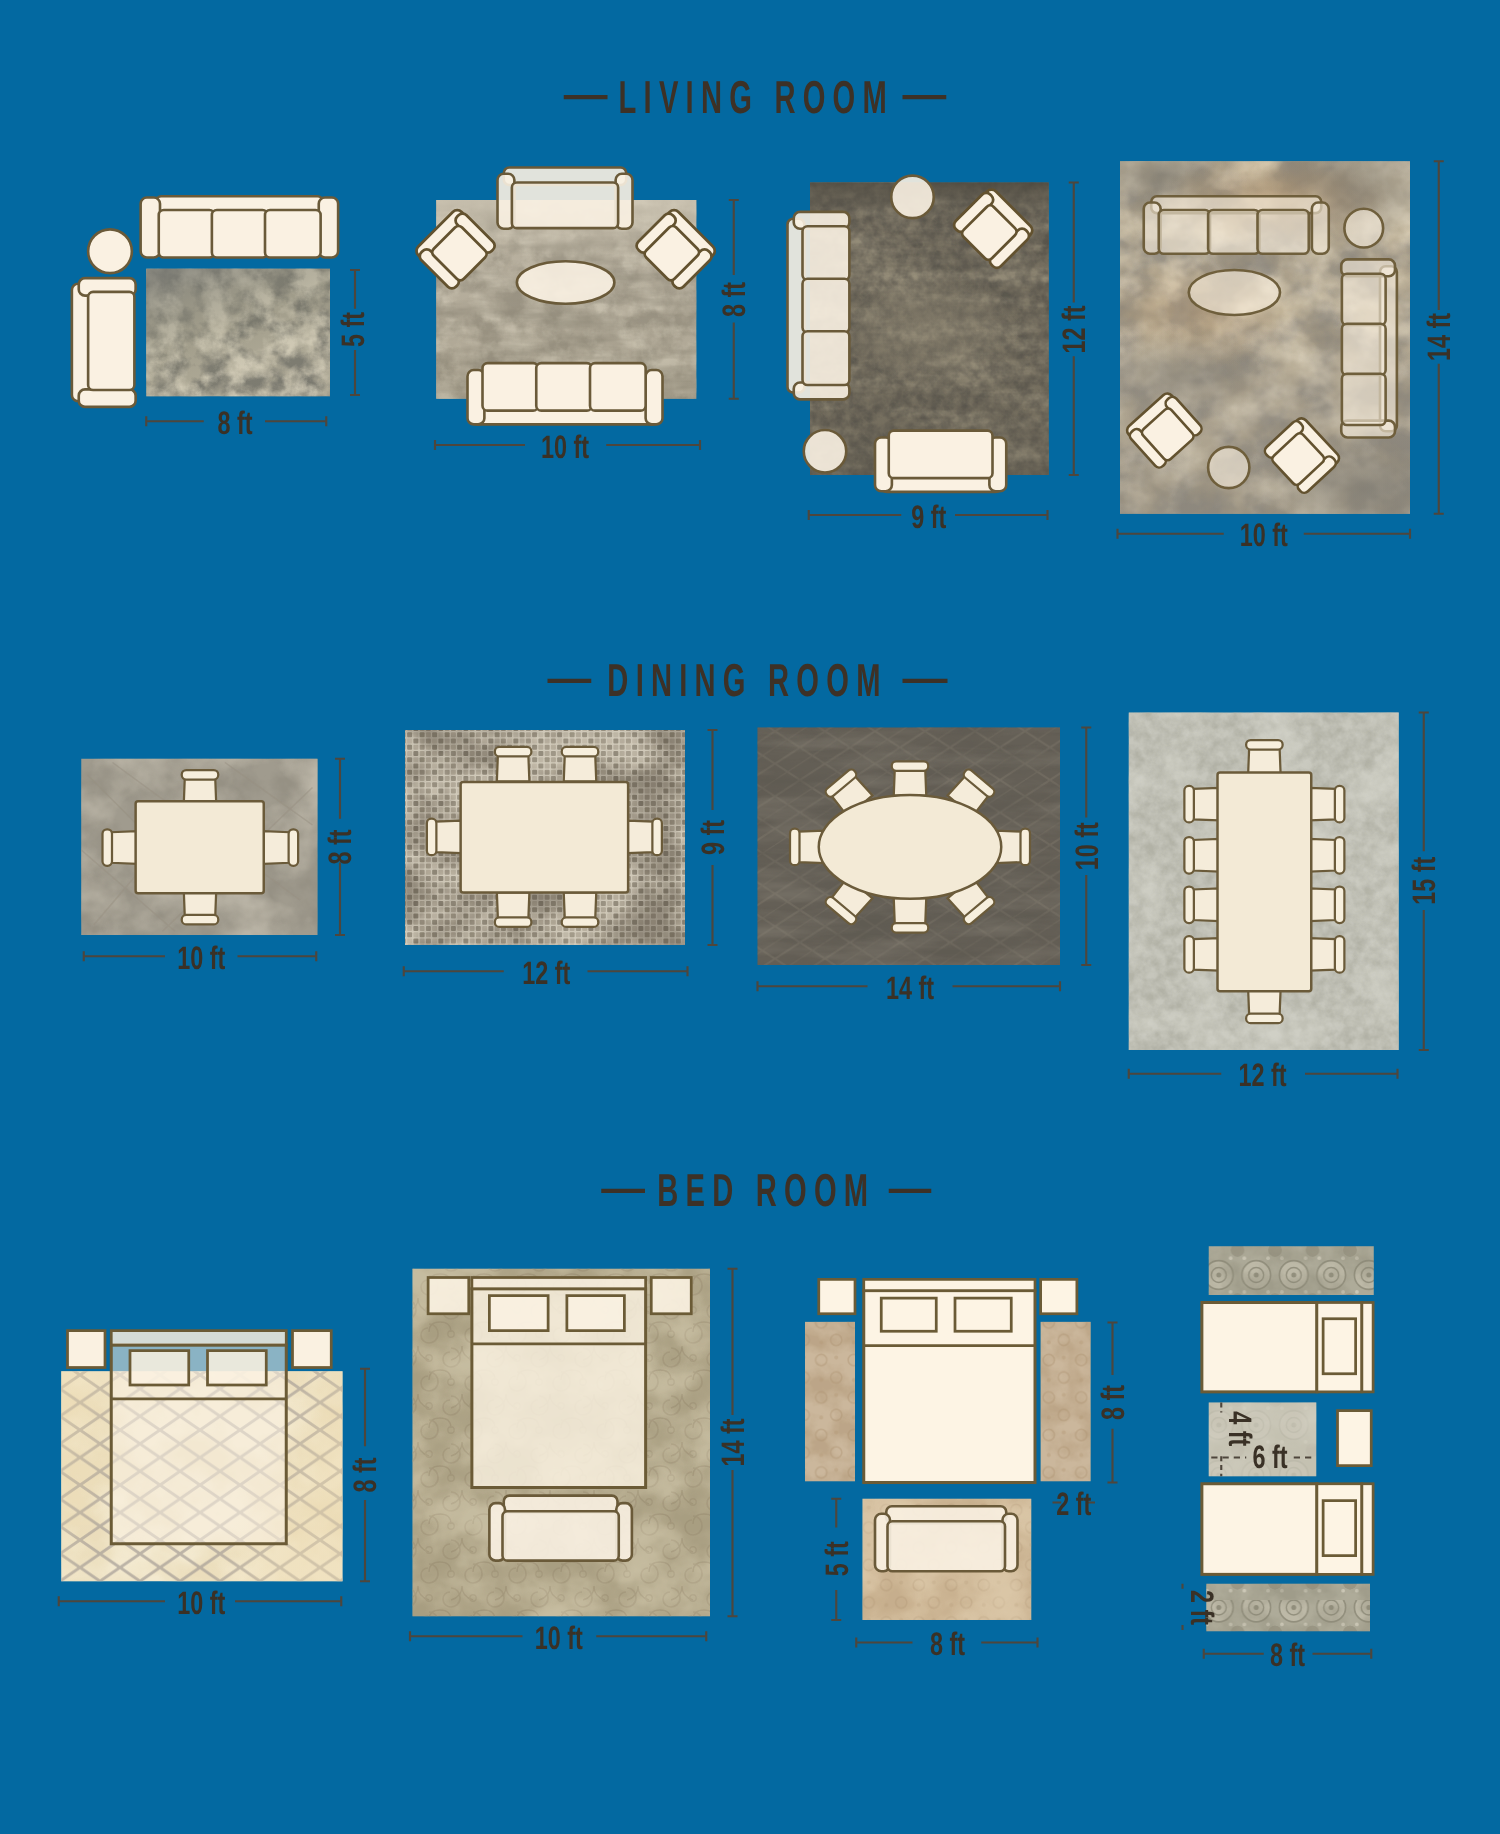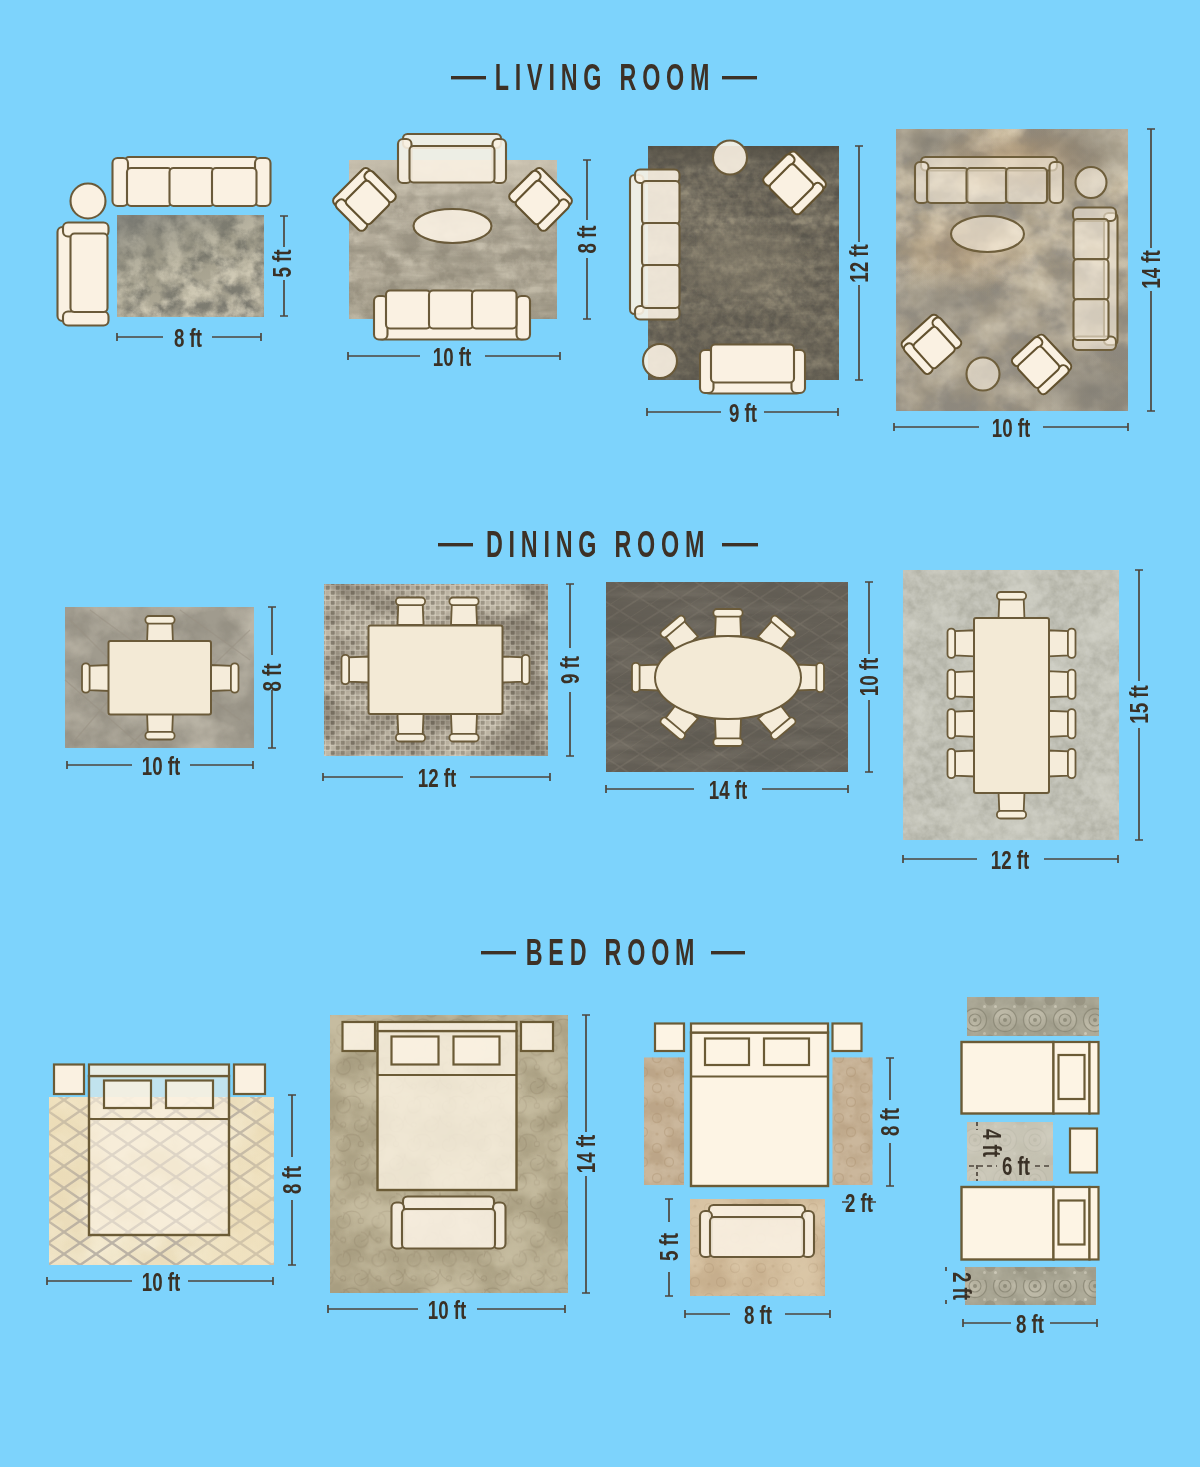--- a/index.html
+++ b/index.html
@@ -1,16 +1,16 @@
 <!DOCTYPE html>
 <html><head>
 <meta charset="utf-8">
 <style>
   html,body{margin:0;padding:0;background:#ffffff;}
-  #stage{width:1200px;height:1467px;position:relative;background:#7dd3fc;overflow:hidden;}
+  #stage{width:1200px;height:1467px;position:relative;background:#0369a1;overflow:hidden;}
   svg{display:block;filter:blur(0.45px);}
   text{font-family:"Liberation Sans",sans-serif;}
   .fur{fill:#faf1e2;stroke:#6a5a39;stroke-width:2.1}
   .fur9{fill:#faf1e2;fill-opacity:0.9;stroke:#6a5a39;stroke-width:2.1}
   .fur6{fill:#f7eedd;fill-opacity:0.62;stroke:#6f5f3c;stroke-width:2.1}
   .diml{stroke:#4e463c;stroke-width:1.7;fill:none}
   .dimt{fill:#3a3126;font-weight:bold;font-size:26px}
 </style>
 </head>
 <body>

